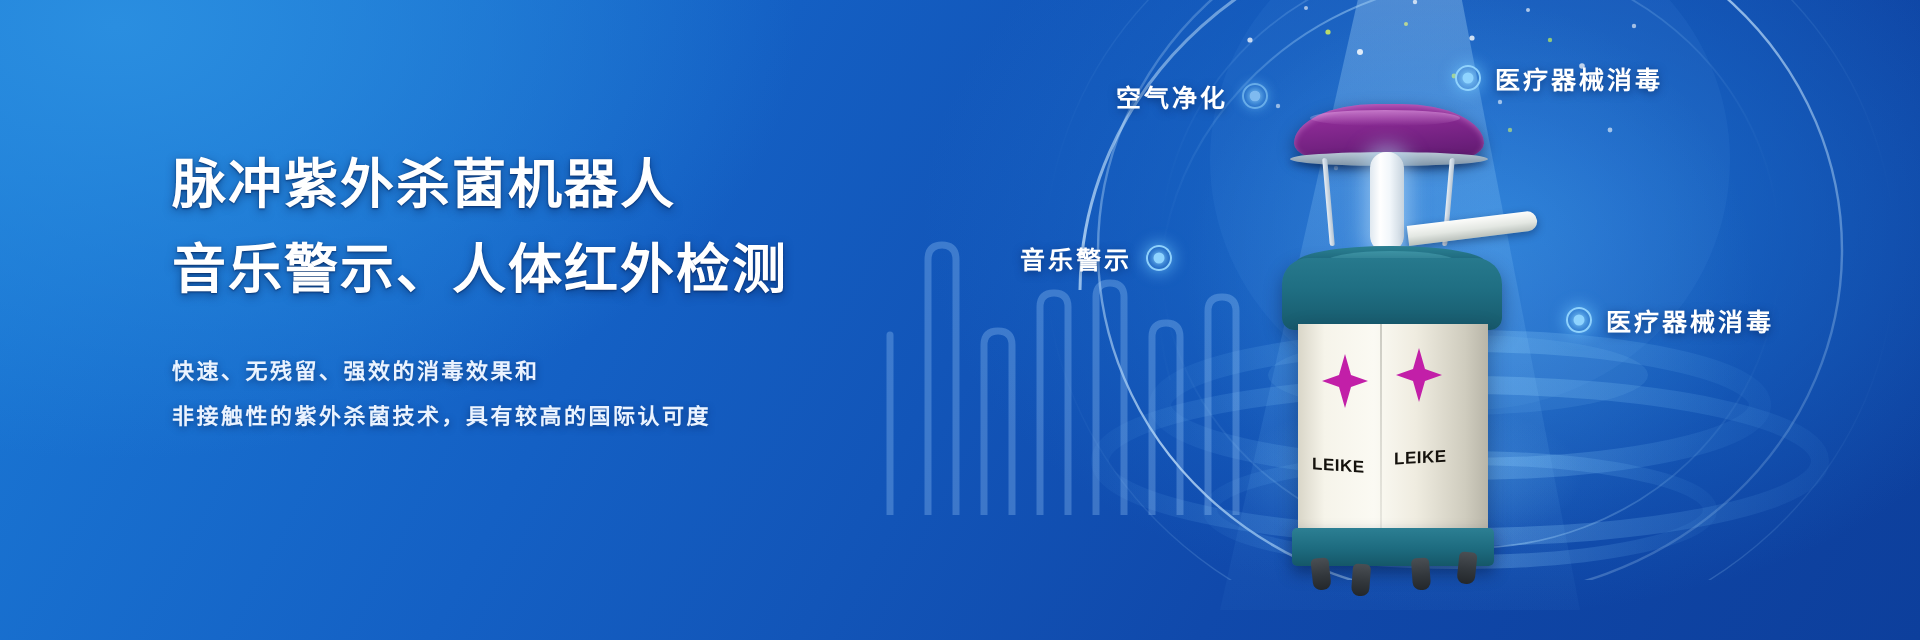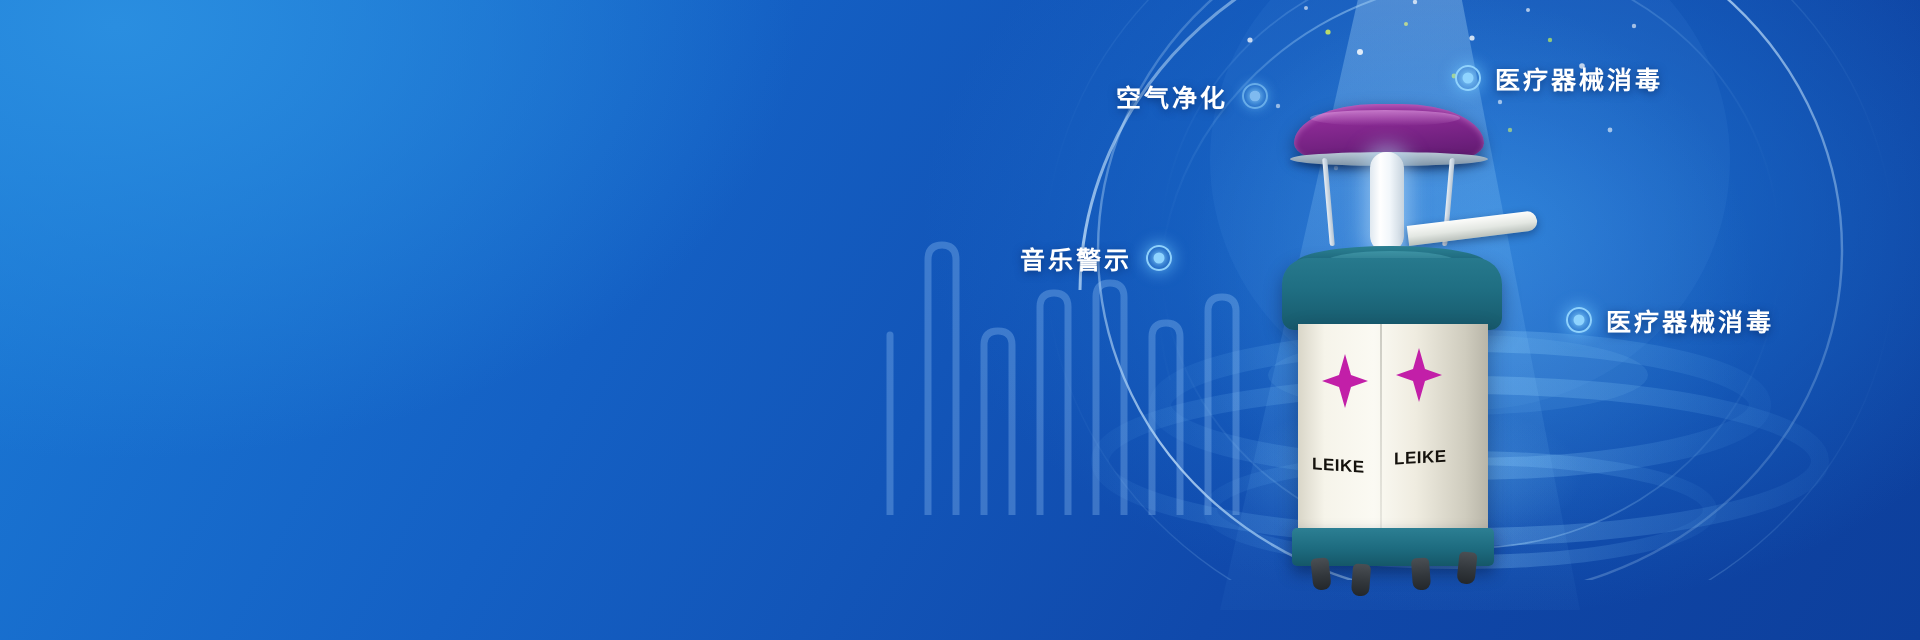--- a/index.html
+++ b/index.html
@@ -242,20 +242,28 @@
         <path d="M160,300 L160,92 Q160,78 174,78 Q188,78 188,92 L188,300"></path>
         <path d="M216,300 L216,82 Q216,68 230,68 Q244,68 244,82 L244,300"></path>
         <path d="M272,300 L272,122 Q272,108 286,108 Q300,108 300,122 L300,300"></path>
         <path d="M328,300 L328,96 Q328,82 342,82 Q356,82 356,96 L356,300"></path>
       </g>
     </svg>
 
     <div class="glowfield"></div>
   </div>
 
+  <div class="copy">
+    <div class="h1">脉冲紫外杀菌机器人</div>
+    <div class="h2">音乐警示、人体红外检测</div>
+    <div class="sub">
+      <div class="sub-line">快速、无残留、强效的消毒效果和</div>
+      <div class="sub-line">非接触性的紫外杀菌技术，具有较高的国际认可度</div>
+    </div>
+  </div>
 
   <div class="callout c-sewage">
     <span class="ctext">空气净化</span>
     <span class="node dim"></span>
   </div>
 
   <div class="callout c-food">
     <span class="node"></span>
     <span class="ctext">医疗器械消毒</span>
   </div>

